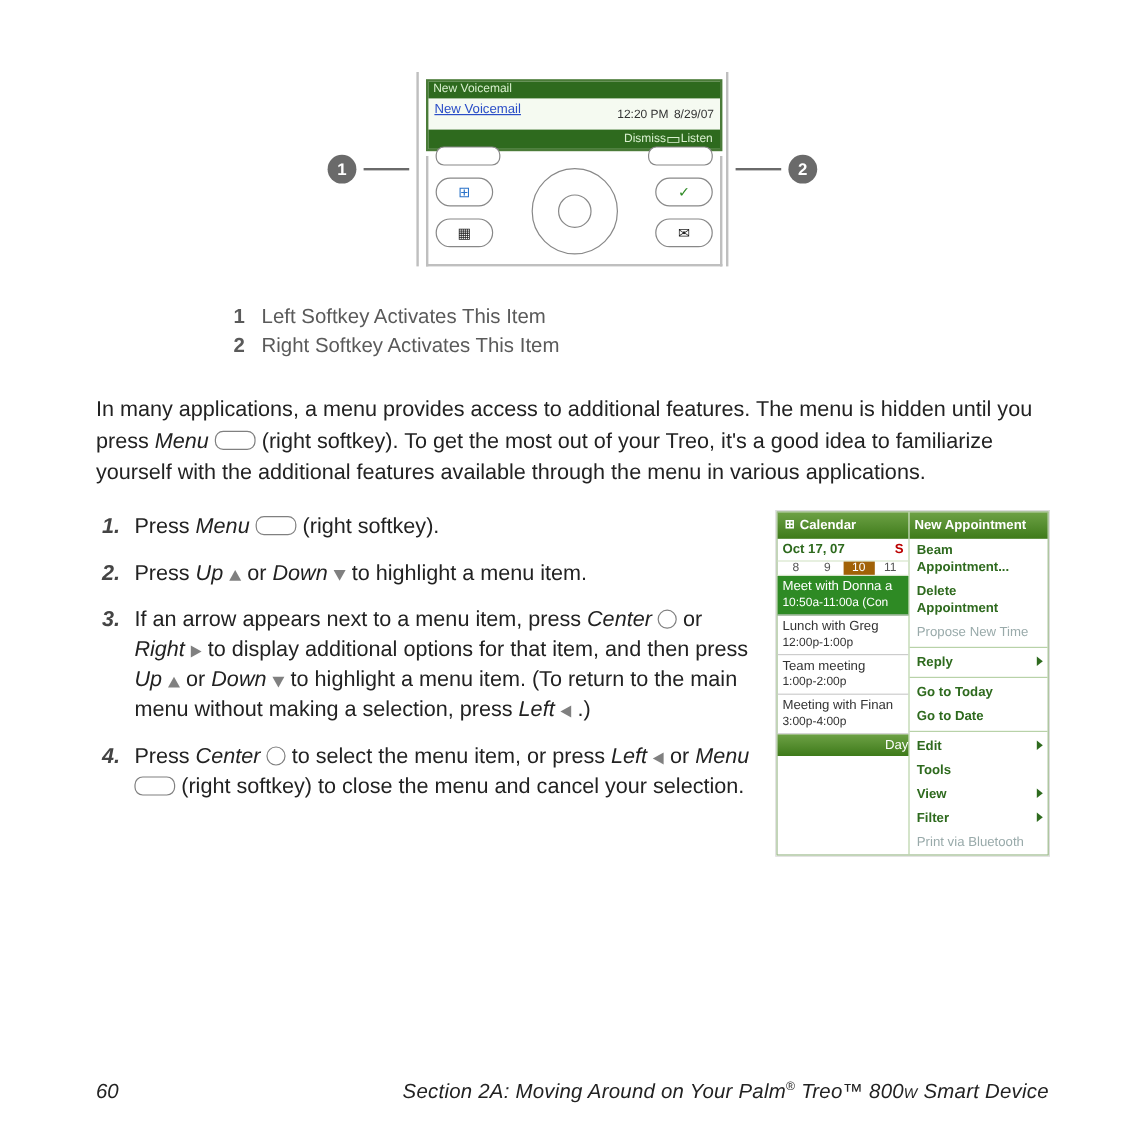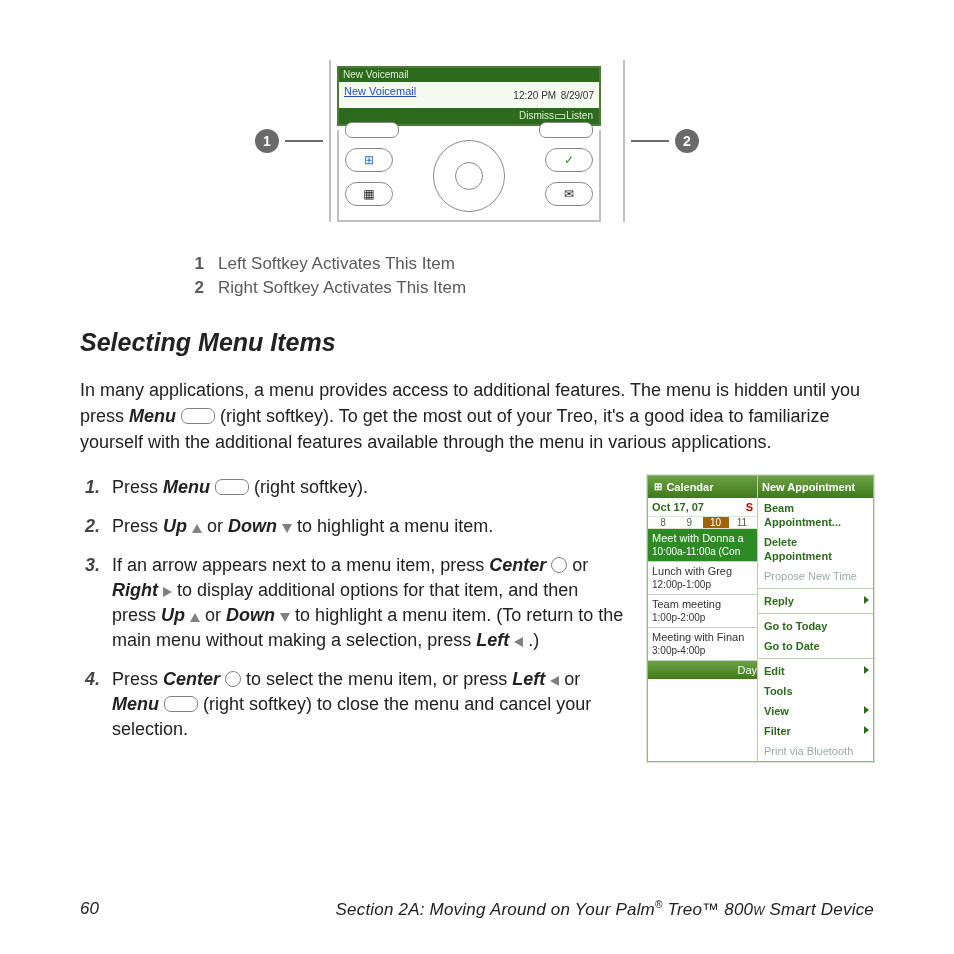--- a/index.html
+++ b/index.html
@@ -29,25 +29,25 @@
   .callout-bubble {
     width: 24px; height: 24px;
     border-radius: 50%;
     background: #6a6a6a;
     color: #fff;
     font: 700 14px/24px Arial;
     text-align: center;
   }
   .callout-line { height: 2px; background:#6a6a6a; width:38px; }
   .device {
-    width: 296px;
+    width: 260px;
     border: 2px solid #bfbfbf;
     border-top: none;
     border-bottom: none;
-    padding: 6px 22px 0 6px;
+    padding: 6px 3px 0 6px;
     box-sizing: border-box;
   }
   .device-screen {
     border: 2px solid #4a7b38;
     background: #f5faf1;
     height: 60px;
     position: relative;
     box-sizing: border-box;
   }
   .screen-titlebar {
@@ -102,21 +102,21 @@
   .legend-num { font-weight:700; width:14px; text-align:right; }
 
   
   h2 {
     font: italic 700 25px Arial;
     margin: 0 0 20px 0;
   }
 
   
   .intro { font:18px/26px Arial; margin-bottom:20px; }
-  .intro b, .steps b { font-style:italic; font-weight:700;margin-top:16px; }
+  .intro b, .steps b { font-style:italic; font-weight:400;margin-top:16px; }
   .icon-softkey {
     display:inline-block; width:32px; height:14px;
     border:1.5px solid #808080; border-radius:7px;
     vertical-align:-2px;
   }
   .steps { display:flex; gap:20px; }
   .steps-list { flex:1; }
   .step { display:flex; gap:12px; font:18px/25px Arial; margin-bottom:14px; }
   .step-num { font-weight:700; font-style:italic; color:#444; min-width:20px; text-align:right; }
   .step-num::after{ content:"."; }
@@ -224,21 +224,20 @@
     <div class="legend-row">
       <span class="legend-num">1</span>
       <span>Left Softkey Activates This Item</span>
     </div>
     <div class="legend-row">
       <span class="legend-num">2</span>
       <span>Right Softkey Activates This Item</span>
     </div>
   </div>
 
-  <h2>Selecting Menu Items</h2>
 
   <p class="intro">
     <span>In many applications, a menu provides access to additional features. The menu is hidden until you press </span>
     <b>Menu</b>
     <span class="icon-softkey"></span>
     <span> (right softkey). To get the most out of your Treo, it's a good idea to familiarize yourself with the additional features available through the menu in various applications.</span>
   </p>
 
   <div class="steps">
     <ol class="steps-list" style="list-style:none;padding:0;margin:0;">
@@ -314,21 +313,21 @@
           </div>
           <div class="cal-wk">
             <span>8</span>
             <span>9</span>
             <span style="background:#a16207;color:#fff;">10</span>
             <span>11</span>
           </div>
           <div id="cal-events">
               <div class="cal-evt sel">
                 <div>Meet with Donna a</div>
-                <div style="font-size:10px;">10:00a-11:00a (Con</div>
+                <div style="font-size:10px;">10:50a-11:00a (Con</div>
               </div>
               <div class="cal-evt">
                 <div>Lunch with Greg</div>
                 <div style="font-size:10px;">12:00p-1:00p</div>
               </div>
               <div class="cal-evt">
                 <div>Team meeting</div>
                 <div style="font-size:10px;">1:00p-2:00p</div>
               </div>
               <div class="cal-evt">

